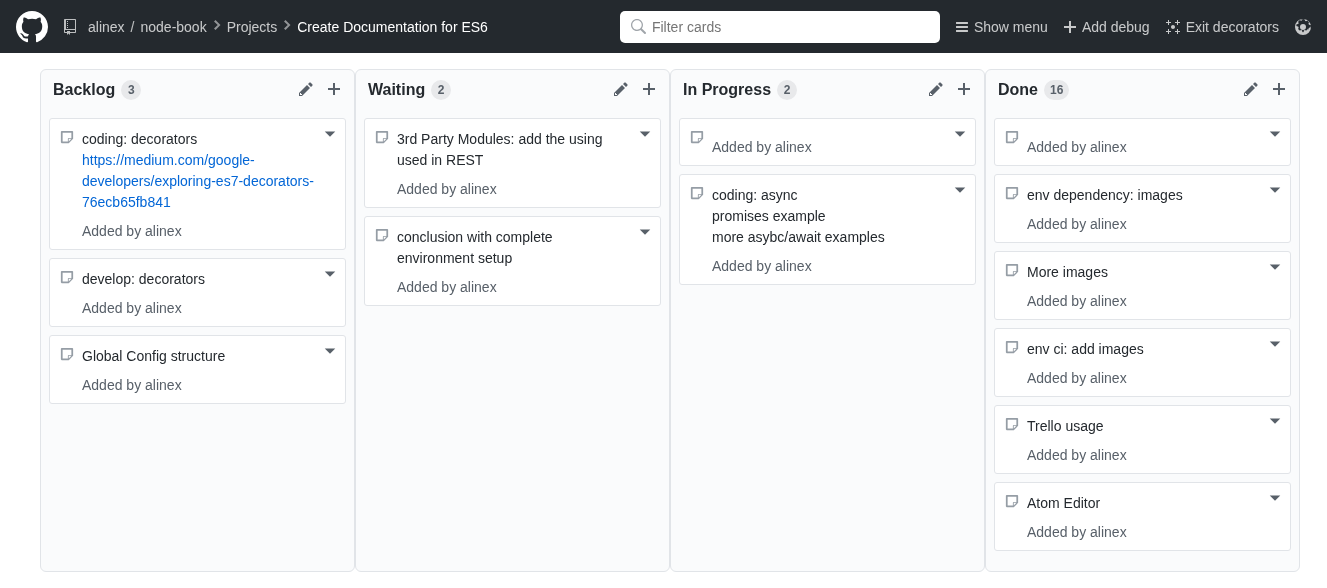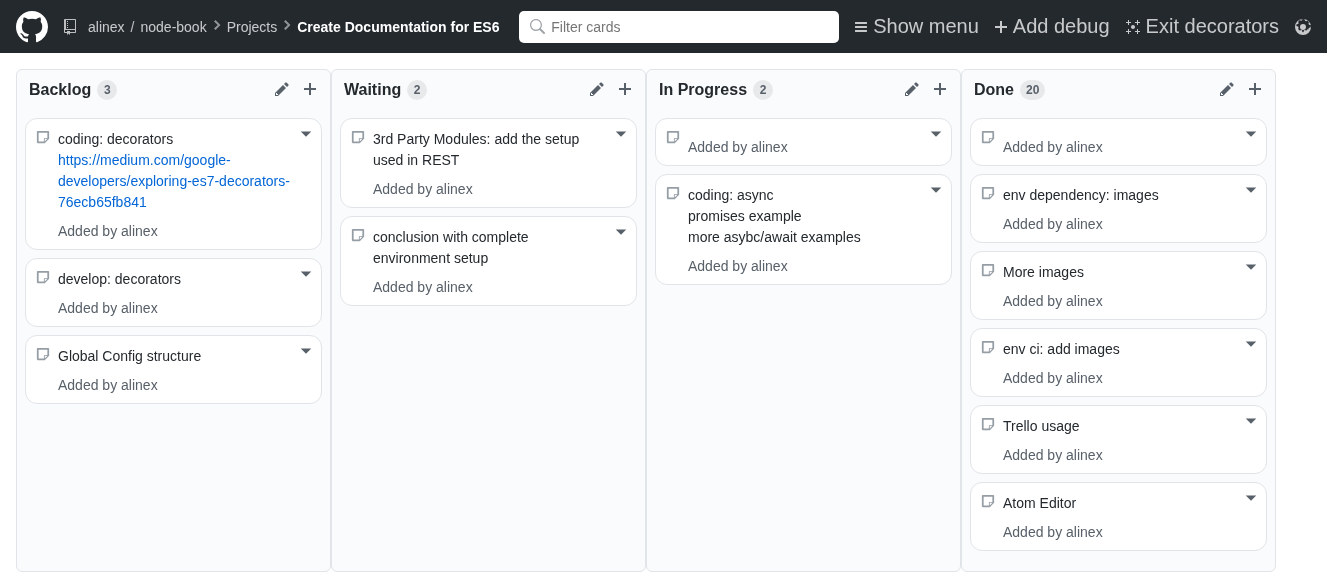--- a/index.html
+++ b/index.html
@@ -3,42 +3,42 @@
 <meta charset="utf-8">
 <style>
 * { box-sizing: border-box; margin: 0; padding: 0; }
 body { font-family: -apple-system, BlinkMacSystemFont, "Segoe UI", Helvetica, Arial, sans-serif; font-size: 14px; color: #24292e; background: #fff; width: 1327px; height: 588px; overflow: hidden; display: flex; flex-direction: column; }
 
 .topbar { background: #24292e; height: 53px; display: flex; align-items: center; padding: 0 16px; color: rgba(255,255,255,0.7); flex-shrink: 0; }
 .logo { width: 32px; height: 32px; display:flex; align-items:center; justify-content:center; margin-right: 16px; }
 .breadcrumbs { display: flex; align-items: center; gap: 6px; font-size: 14px; flex:1; }
 .breadcrumbs .bc-link { color: rgba(255,255,255,0.75); cursor: pointer; }
 .breadcrumbs .sep svg { fill: rgba(255,255,255,0.5); }
-.breadcrumbs .current { color: #fff; font-weight: 700; }
+.breadcrumbs .current { color: #fff; font-weight: 400; }
 .repo-icon svg { fill: rgba(255,255,255,0.7); vertical-align: -3px; margin-right: 2px; }
 .search-wrap { width: 320px; margin: 12px 16px; position: relative; }
 .search-wrap svg { position: absolute; left: 10px; top: 50%; transform: translateY(-50%); fill: #a0a5aa; }
 .search-input { width: 100%; height: 32px; border: none; border-radius: 5px; padding: 0 12px 0 32px; font-size: 14px; background: #fff; color:#24292e; outline: none; }
 .top-actions { display: flex; align-items: center; gap: 16px; }
-.top-btn { display: flex; align-items: center; gap: 6px; color: rgba(255,255,255,0.75); font-size: 20px; cursor: pointer; }
+.top-btn { display: flex; align-items: center; gap: 6px; color: rgba(255,255,255,0.75); font-size: 14px; cursor: pointer; }
 .top-btn svg { fill: rgba(255,255,255,0.75); }
 
-.board { flex:1; padding: 16px; display: flex; gap: 0; overflow: hidden; }
+.board { flex:1; padding: 16px; display: flex; gap: 0; overflow: hidden; margin-left: 24px; }
 .column { width: 315px; background: #fafbfc; border: 1px solid #e1e4e8; border-radius: 6px; display: flex; flex-direction: column; min-height: 0; }
 .col-header { display: flex; align-items: center; padding: 10px 12px; }
 .col-title { font-size: 16px; font-weight: 600; color: #24292e; }
 .count-badge { display: inline-flex; align-items:center; justify-content:center; min-width: 20px; height: 20px; padding: 0 6px; margin-left: 6px; font-size: 12px; font-weight: 600; color: #586069; background: rgba(27,31,35,0.08); border-radius: 10px; }
 .col-actions { margin-left: auto; display: flex; gap: 12px; }
 .col-actions svg { fill: #586069; cursor: pointer; }
 
 .cards { padding: 8px; overflow-y: auto; display: flex; flex-direction: column; gap: 8px; }
 .cards::-webkit-scrollbar { width: 14px; }
 .cards::-webkit-scrollbar-thumb { background:#c6c9cc; border-radius:7px; border:3px solid #fafbfc; }
 .cards::-webkit-scrollbar-track { background: transparent; }
-.card { background: #fff; border: 1px solid #e1e4e8; border-radius: 12px; padding: 10px 30px 10px 10px; position: relative; }
+.card { background: #fff; border: 1px solid #e1e4e8; border-radius: 3px; padding: 10px 30px 10px 10px; position: relative; }
 .card .note-icon { position: absolute; left: 10px; top: 11px; }
 .card .note-icon svg { fill: #959da5; }
 .card .chev { position: absolute; right: 8px; top: 8px; cursor: pointer; }
 .card .chev svg { fill: #586069; }
 .card-body { margin-left: 22px; font-size: 14px; line-height: 1.5; color: #24292e; white-space: pre-line; }
 .card-body a.link { color: #0366d6; text-decoration: none; }
 .card-meta { margin-left: 22px; margin-top: 10px; font-size: 14px; color: #586069; }
 .card-meta .user { color: #586069; }
 </style>
 </head>
@@ -161,21 +161,21 @@
         </span>
       </div>
       <div class="cards">
         <div class="card">
           <span class="note-icon"><svg width="14" height="14" viewBox="0 0 14 16">
               <path d="M13 1H1c-.55 0-1 .45-1 1v12c0 .55.45 1 1 1h8l5-5V2c0-.55-.45-1-1-1zM8 13H2V3h10v6H9c-.55 0-1 .45-1 1v3zm1-3h3l-3 3v-3z"></path>
             </svg></span>
           <span class="chev"><svg width="14" height="14" viewBox="0 0 12 16">
               <path d="M0 5l6 6 6-6H0z"></path>
             </svg></span>
-          <div class="card-body"><span>3rd Party Modules: add the setup used in REST</span></div>
+          <div class="card-body"><span>3rd Party Modules: add the using used in REST</span></div>
           <div class="card-meta">Added by <span class="user">alinex</span></div>
         </div>
         <div class="card">
           <span class="note-icon"><svg width="14" height="14" viewBox="0 0 14 16">
               <path d="M13 1H1c-.55 0-1 .45-1 1v12c0 .55.45 1 1 1h8l5-5V2c0-.55-.45-1-1-1zM8 13H2V3h10v6H9c-.55 0-1 .45-1 1v3zm1-3h3l-3 3v-3z"></path>
             </svg></span>
           <span class="chev"><svg width="14" height="14" viewBox="0 0 12 16">
               <path d="M0 5l6 6 6-6H0z"></path>
             </svg></span>
           <div class="card-body"><span>conclusion with complete environment setup</span></div>
@@ -216,21 +216,21 @@
           <div class="card-body"><span>coding: async
 promises example
 more asybc/await examples</span></div>
           <div class="card-meta">Added by <span class="user">alinex</span></div>
         </div>
       </div>
     </div>
     <div class="column">
       <div class="col-header">
         <span class="col-title">Done</span>
-        <span class="count-badge">20</span>
+        <span class="count-badge">16</span>
         <span class="col-actions">
           <span><svg width="16" height="16" viewBox="0 0 14 16">
               <path d="M0 12v3h3l8-8-3-3-8 8zm3 2H1v-2h1v1h1v1zm10.3-9.3L12 6 9 3l1.3-1.3a1 1 0 011.4 0l1.6 1.6a1 1 0 010 1.4z"></path>
             </svg></span>
           <span><svg width="16" height="16" viewBox="0 0 12 16">
               <path d="M12 9H7v5H5V9H0V7h5V2h2v5h5v2z"></path>
             </svg></span>
         </span>
       </div>
       <div class="cards">

